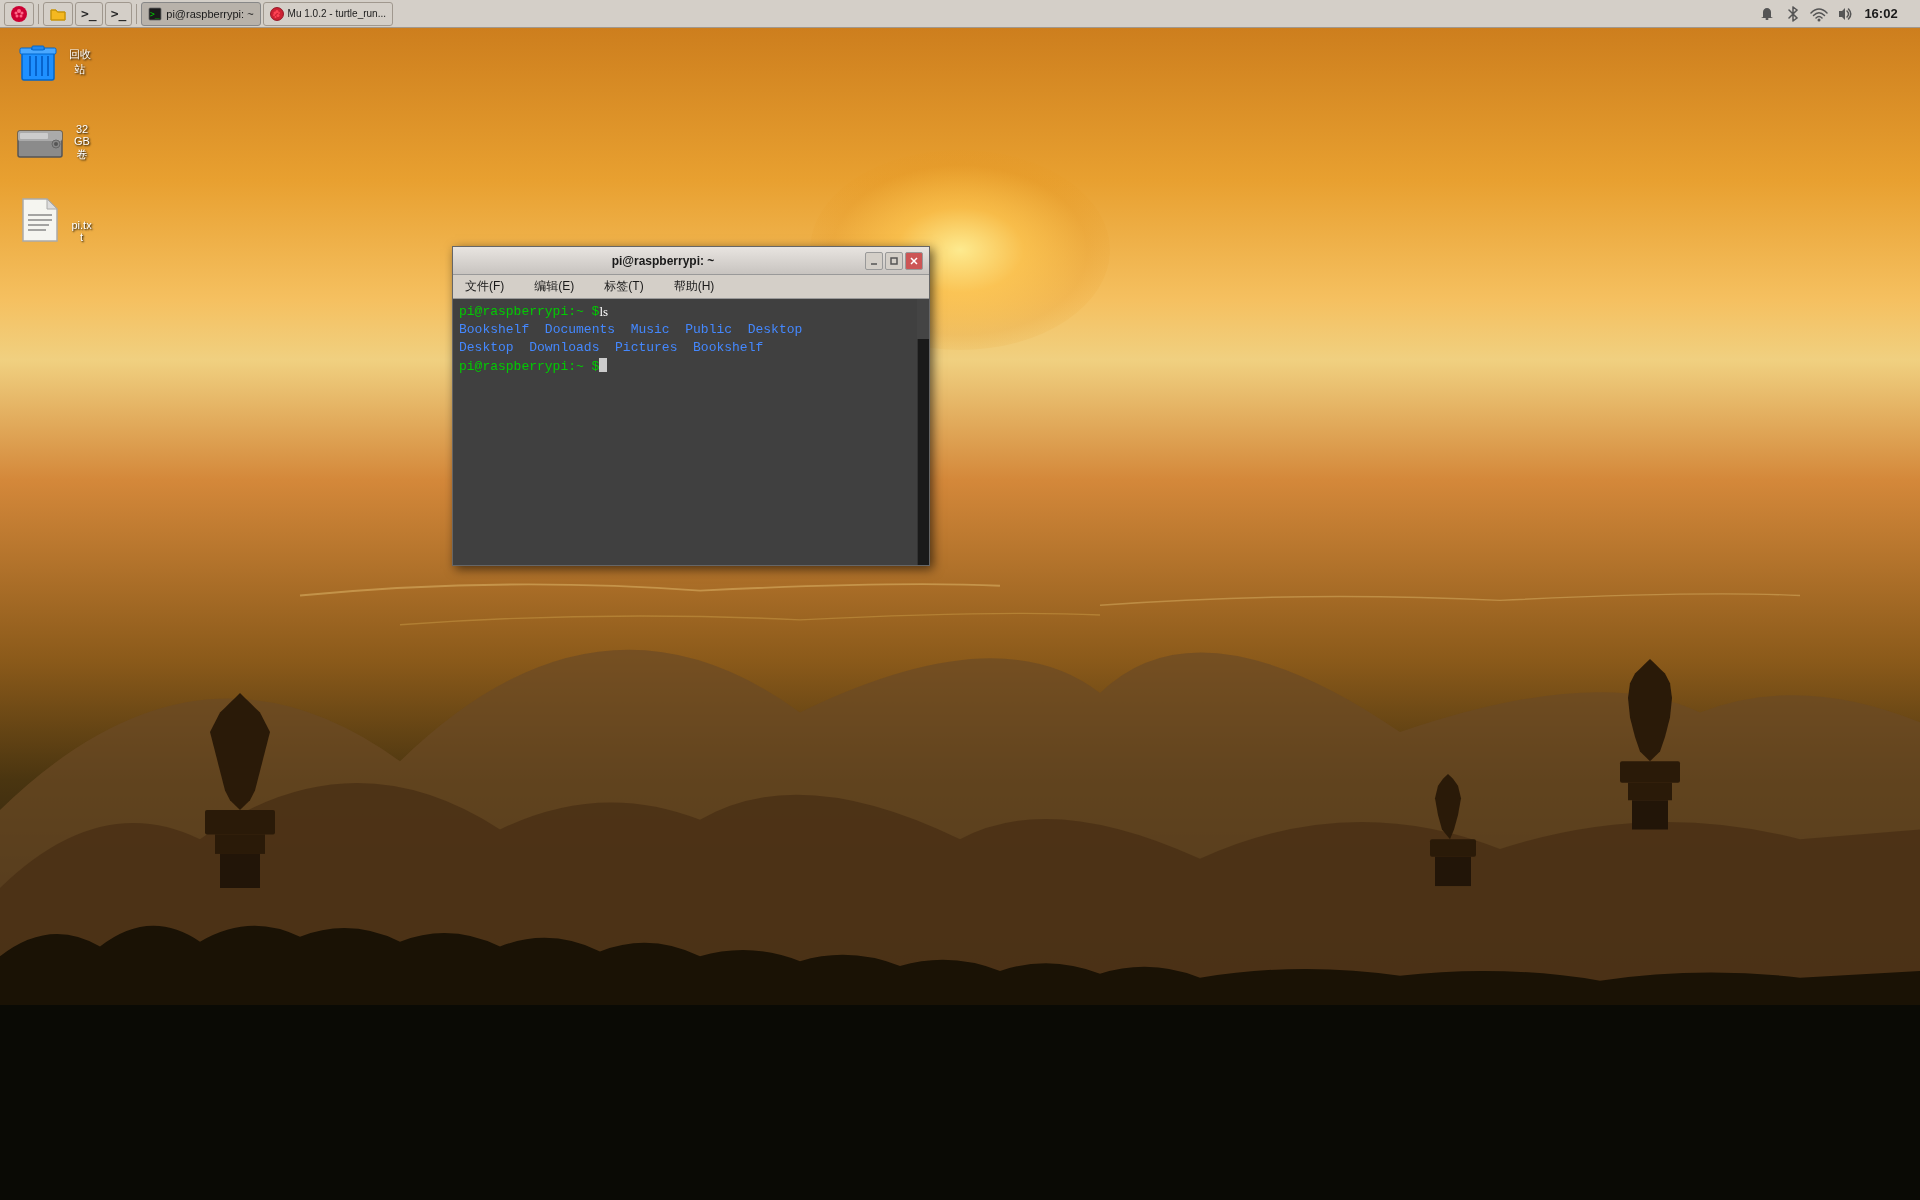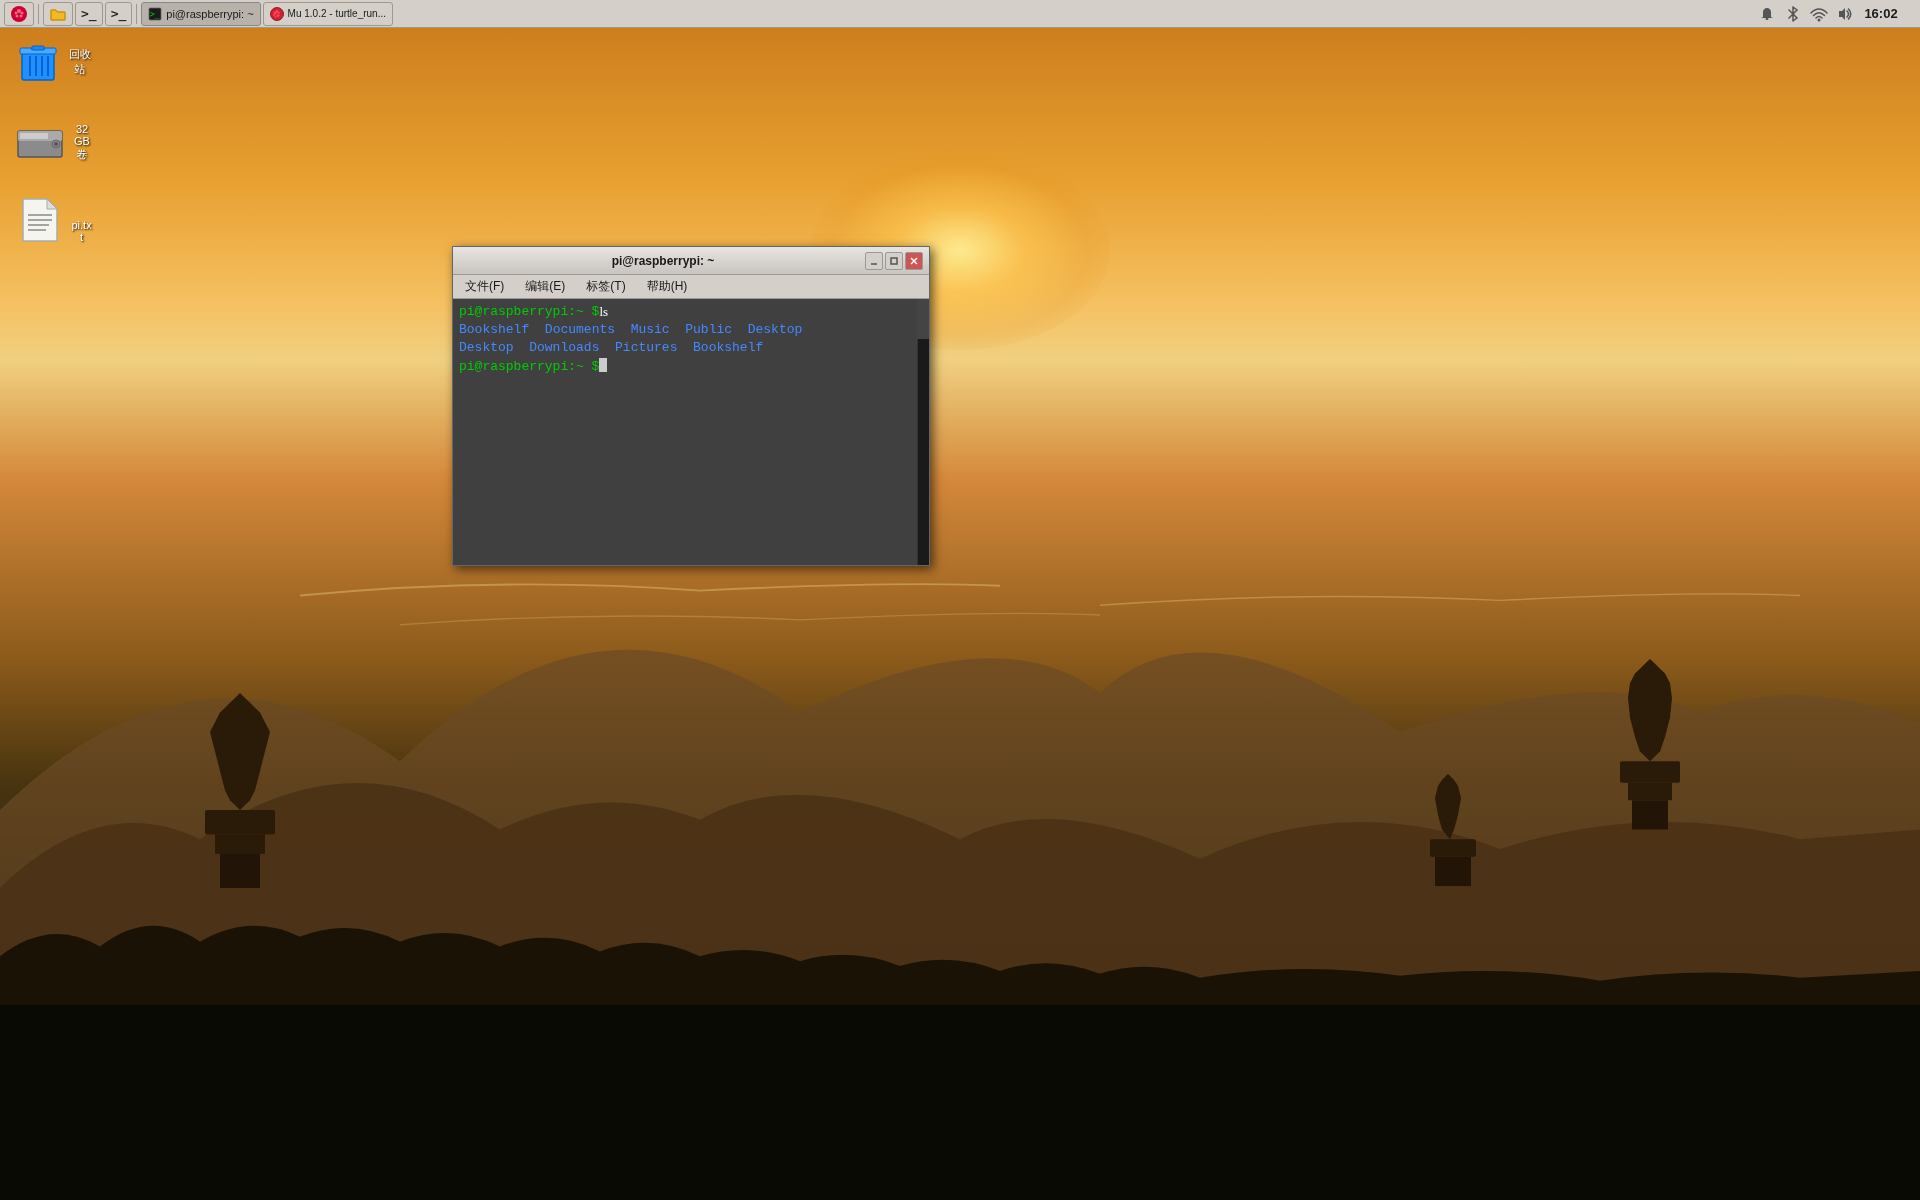--- a/index.html
+++ b/index.html
@@ -180,21 +180,21 @@
       margin-left: 2px;
       color: #333;
     }
 
     #terminal-menubar {
       background: #d4cfc8;
       height: 24px;
       display: flex;
       align-items: center;
       padding: 0 4px;
-      gap: 5px;
+      gap: 14px;
       border-bottom: 1px solid #999;
       flex-shrink: 0;
     }
 
     .menu-item {
       padding: 2px 8px;
       font-size: 12px;
       color: #1a1a1a;
       cursor: pointer;
       border-radius: 2px;

